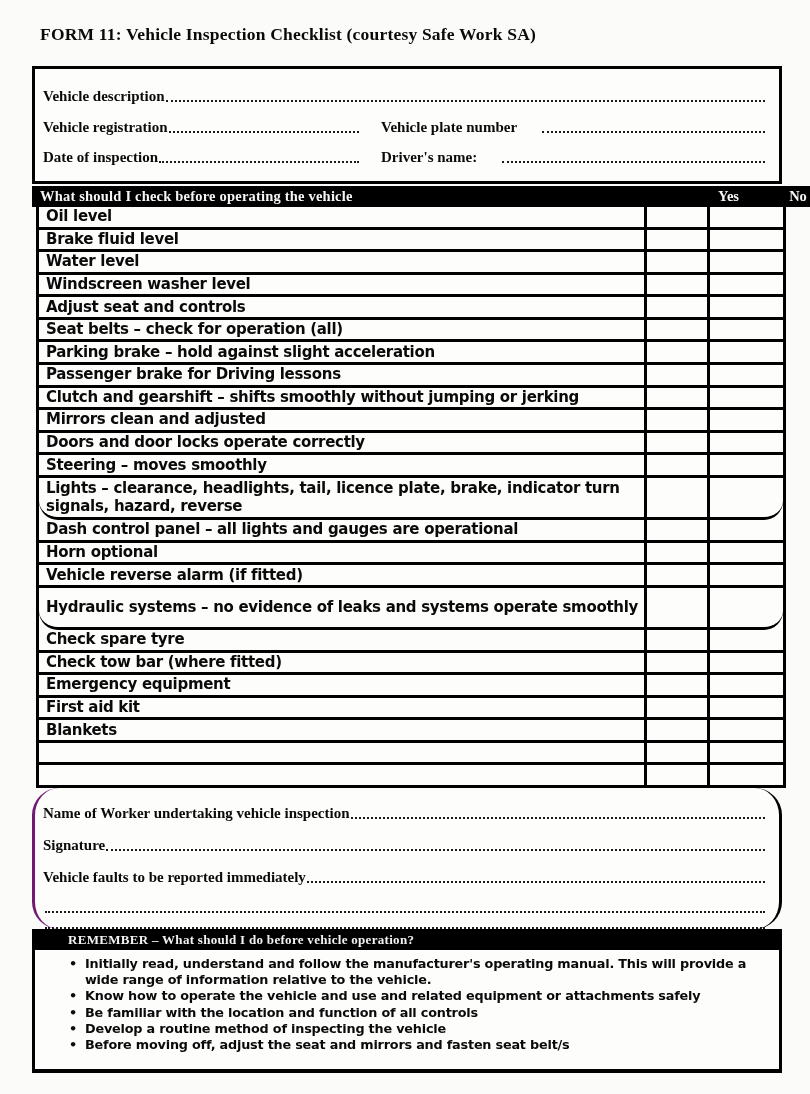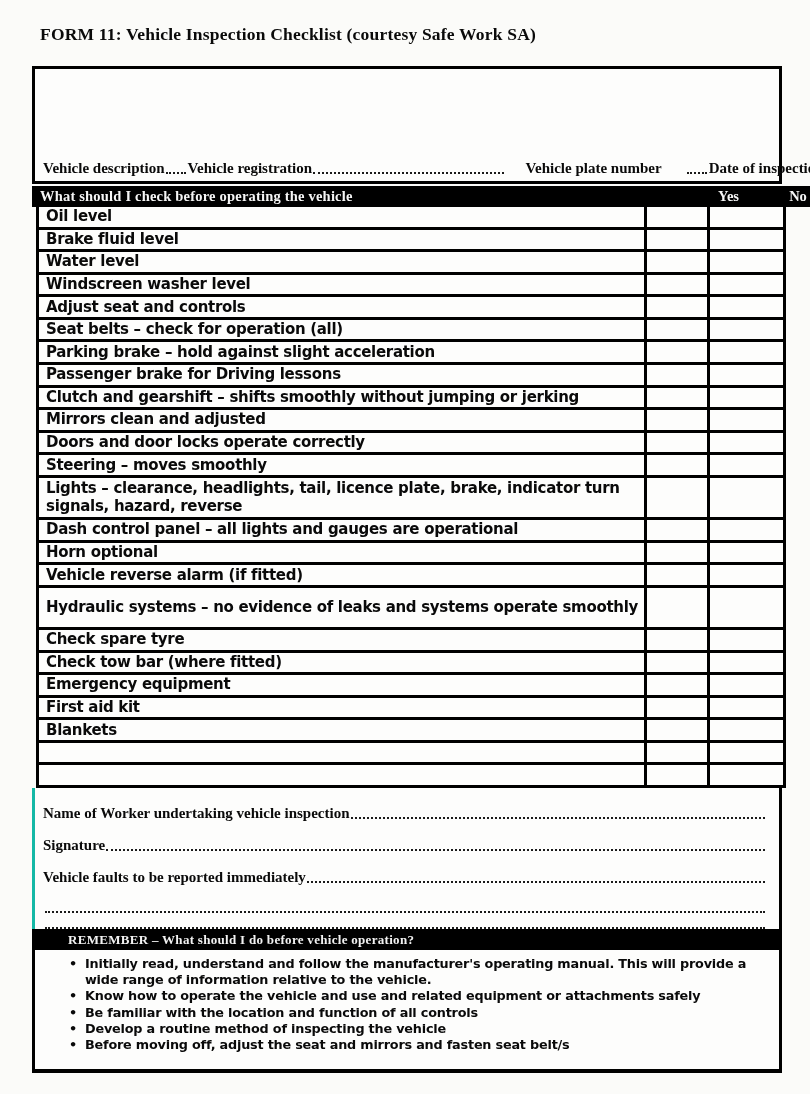--- a/index.html
+++ b/index.html
@@ -19,21 +19,21 @@
     font-size:17.5px;font-weight:bold;
     letter-spacing:.2px;
     font-family:"Liberation Serif", serif;
   }
 
   
   .info-box{
     position:absolute;left:32px;top:66px;width:750px;height:118px;
     border:3px solid #000;background:#fdfdfc;
     box-sizing:border-box;
-    display:flex;flex-direction:row;justify-content:space-evenly;
+    display:flex;flex-direction:column;justify-content:space-evenly;
     padding:6px 12px 4px 8px;
   }
   .field-row{display:flex;align-items:flex-end;}
   .field{display:flex;align-items:flex-end;font-size:15px;font-weight:bold;}
   .field.full{flex:1;}
   .field.left-col{width:318px;}
   .field.right-col{flex:1;margin-left:20px;gap:24px;}
   .flabel{white-space:nowrap;}
   .dots{
     flex:1;min-width:20px;
@@ -59,38 +59,39 @@
     border-left:3px solid #000;border-right:3px solid #000;border-bottom:3px solid #000;
     box-sizing:border-box;
     display:flex;flex-direction:column;
     background:#fdfdfc;
   }
   .crow{
     display:flex;flex:1 1 0;min-height:0;
     border-bottom:3px solid #000;
     box-sizing:border-box;
   }
-  .crow.double{flex:2 2 0;}
+  .crow.double{flex:2 2 0;border-radius:19px;}
   .crow.last{border-bottom:none;}
   .clabel{
     flex:1;display:flex;align-items:center;
     padding:0 6px 1px 7px;
     font-family:"DejaVu Sans", sans-serif;
     font-weight:bold;font-size:15px;line-height:18px;
     letter-spacing:-0.3px;
   }
   .ccell{width:63px;border-left:3px solid #000;box-sizing:border-box;}
   .ccell.no{width:76px;}
 
   
   .worker-box{
     position:absolute;left:32px;top:788px;width:750px;height:141px;
-    border-left:3px solid #14b8a6;border-right:3px solid #000;
+    border-left:3px solid #701a75;border-right:3px solid #000;
     box-sizing:border-box;background:#fdfdfc;
     padding:2px 12px 0 8px;
+    border-radius:27px;
   }
   .worker-box .field{margin-top:13px;}
   .dotline{
     border-bottom:2px dotted #1a1a1a;
     height:12px;margin:0 2px;
   }
 
   
   .remember-bar{
     position:absolute;left:32px;top:929px;width:750px;height:21px;

